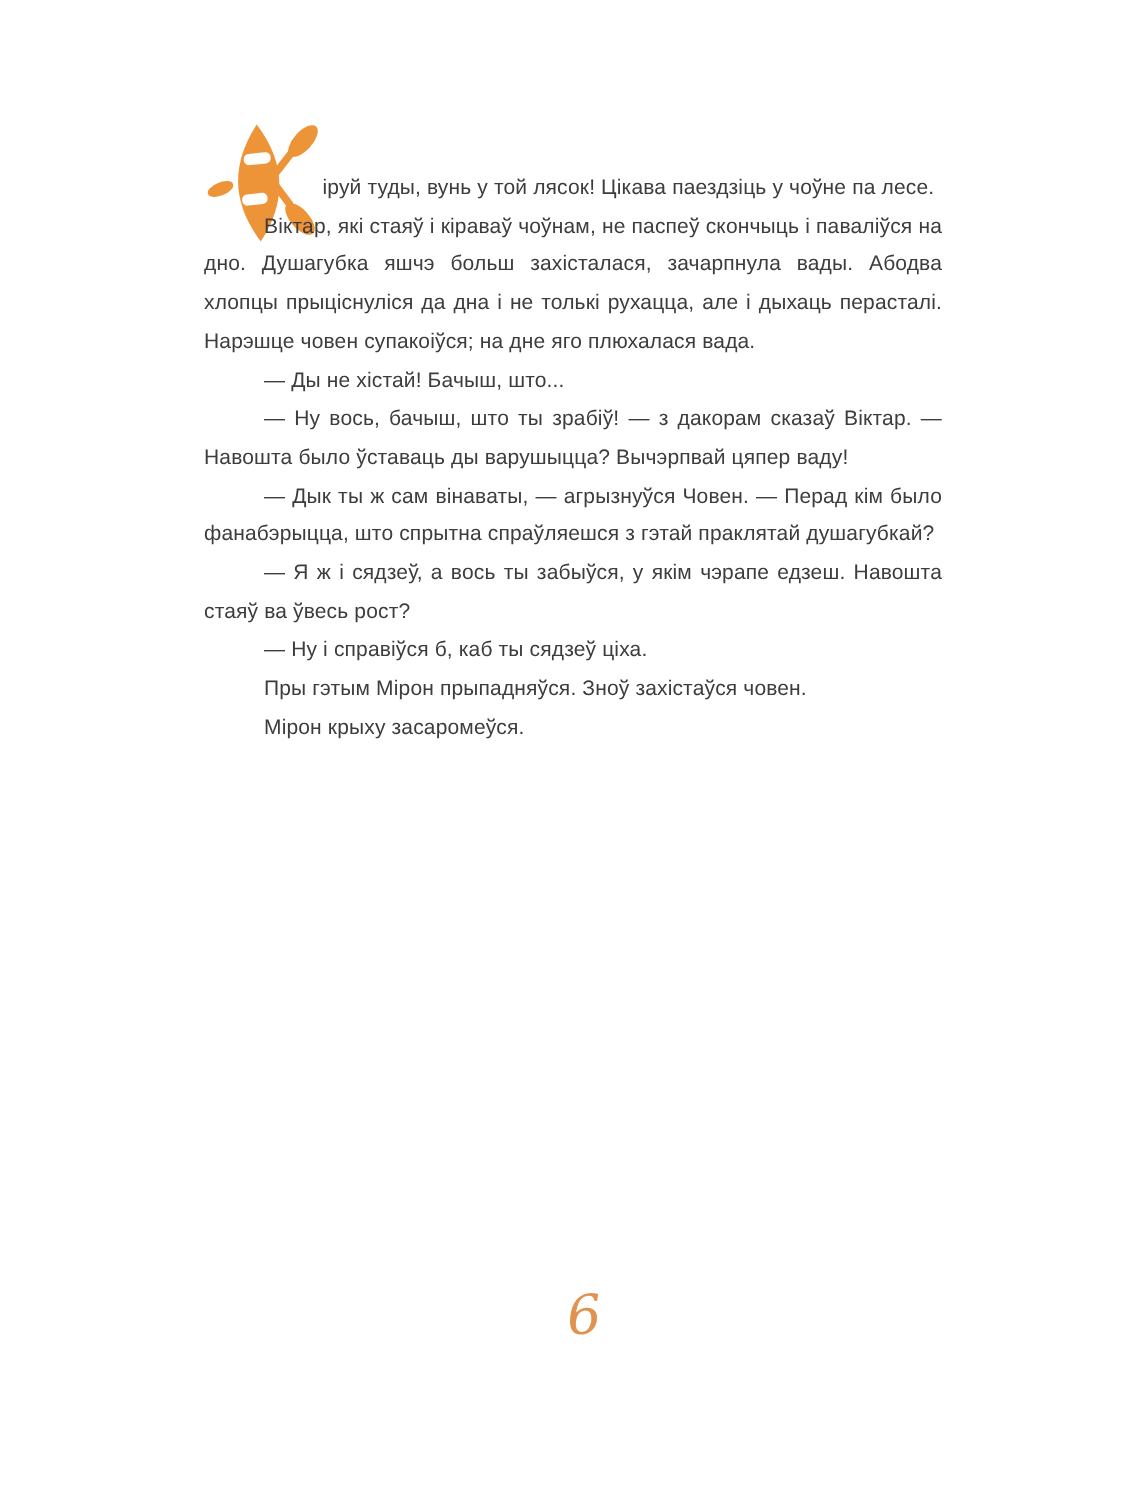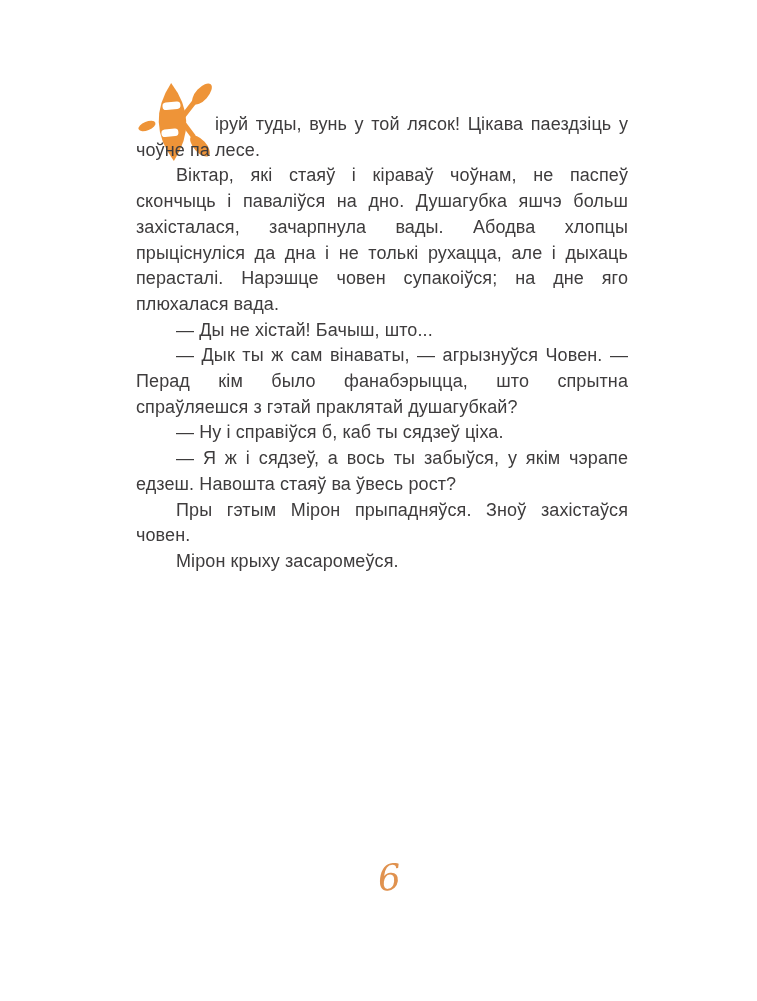--- a/index.html
+++ b/index.html
@@ -21,21 +21,21 @@
     top: 77px;
     width: 94px;
     height: 88px;
   }
   .text-block {
     position: absolute;
     left: 136px;
     top: 112px;
     width: 492px;
     color: #3e3c3d;
-    font-size: 18px;
+    font-size: 14px;
     line-height: 25.7px;
     text-align: justify;
     letter-spacing: 0.1px;
   }
   .text-block p {
     margin: 0;
     padding: 0;
   }
   .para { text-indent: 40px; }
   .para-first { text-indent: 79px; }
@@ -78,22 +78,23 @@
         <rect x="28" y="25" width="18" height="7.5" rx="3.5" fill="#ffffff" transform="rotate(-4 37 28)"></rect>
         <rect x="26" y="52" width="17" height="7.5" rx="3.5" fill="#ffffff" transform="rotate(-4 34 55)"></rect>
       </g>
     </svg>
   </div>
 
   <div class="text-block">
     <p class="para-first">іруй туды, вунь у той лясок! Цікава паездзіць у чоўне па лесе.</p>
     <p class="para">Віктар, які стаяў і кіраваў чоўнам, не паспеў скончыць і паваліўся на дно. Душагубка яшчэ больш захісталася, зачарпнула вады. Абодва хлопцы прыціснуліся да дна і не толькі рухацца, але і дыхаць перасталі. Нарэшце човен супакоіўся; на дне яго плюхалася вада.</p>
     <p class="para">— Ды не хістай! Бачыш, што...</p>
+    <p class="para">— Ну вось, бачыш, што ты зрабіў! — з дакорам сказаў Віктар. — Навошта было ўставаць ды варушыцца? Вычэрпвай цяпер ваду!</p>
     <p class="para">— Дык ты ж сам вінаваты, — агрызнуўся Човен. — Перад кім было фанабэрыцца, што спрытна спраўляешся з гэтай праклятай душагубкай?</p>
+    <p class="para">— Я ж і сядзеў, а вось ты забыўся, у якім чэрапе едзеш. Навошта стаяў ва ўвесь рост?</p>
     <p class="para">— Ну і справіўся б, каб ты сядзеў ціха.</p>
-    <p class="para">— Я ж і сядзеў, а вось ты забыўся, у якім чэрапе едзеш. Навошта стаяў ва ўвесь рост?</p>
     <p class="para">Пры гэтым Мірон прыпадняўся. Зноў захістаўся човен.</p>
     <p class="para">Мірон крыху засаромеўся.</p>
   </div>
 
   <div class="page-number">6</div>
 
 </div>
 
 </body></html>

